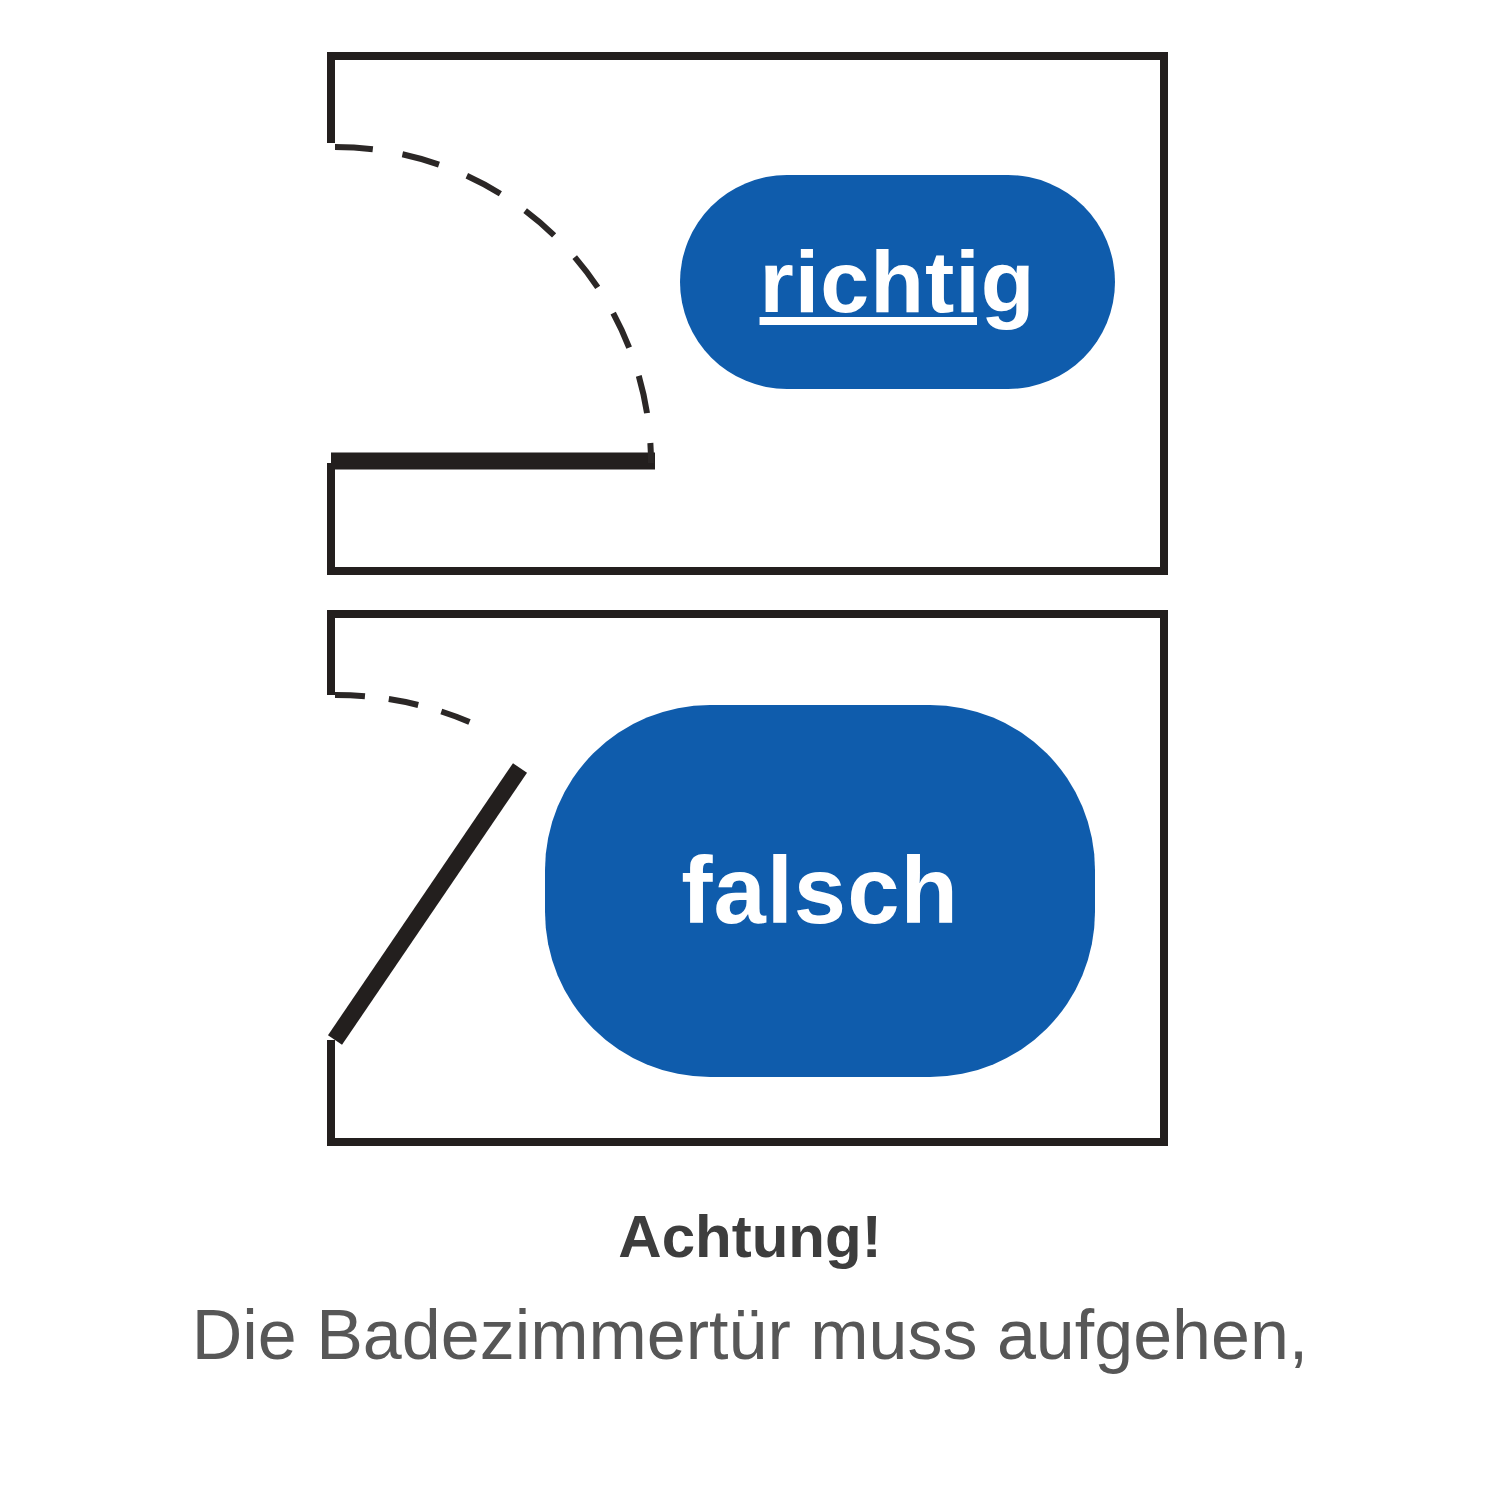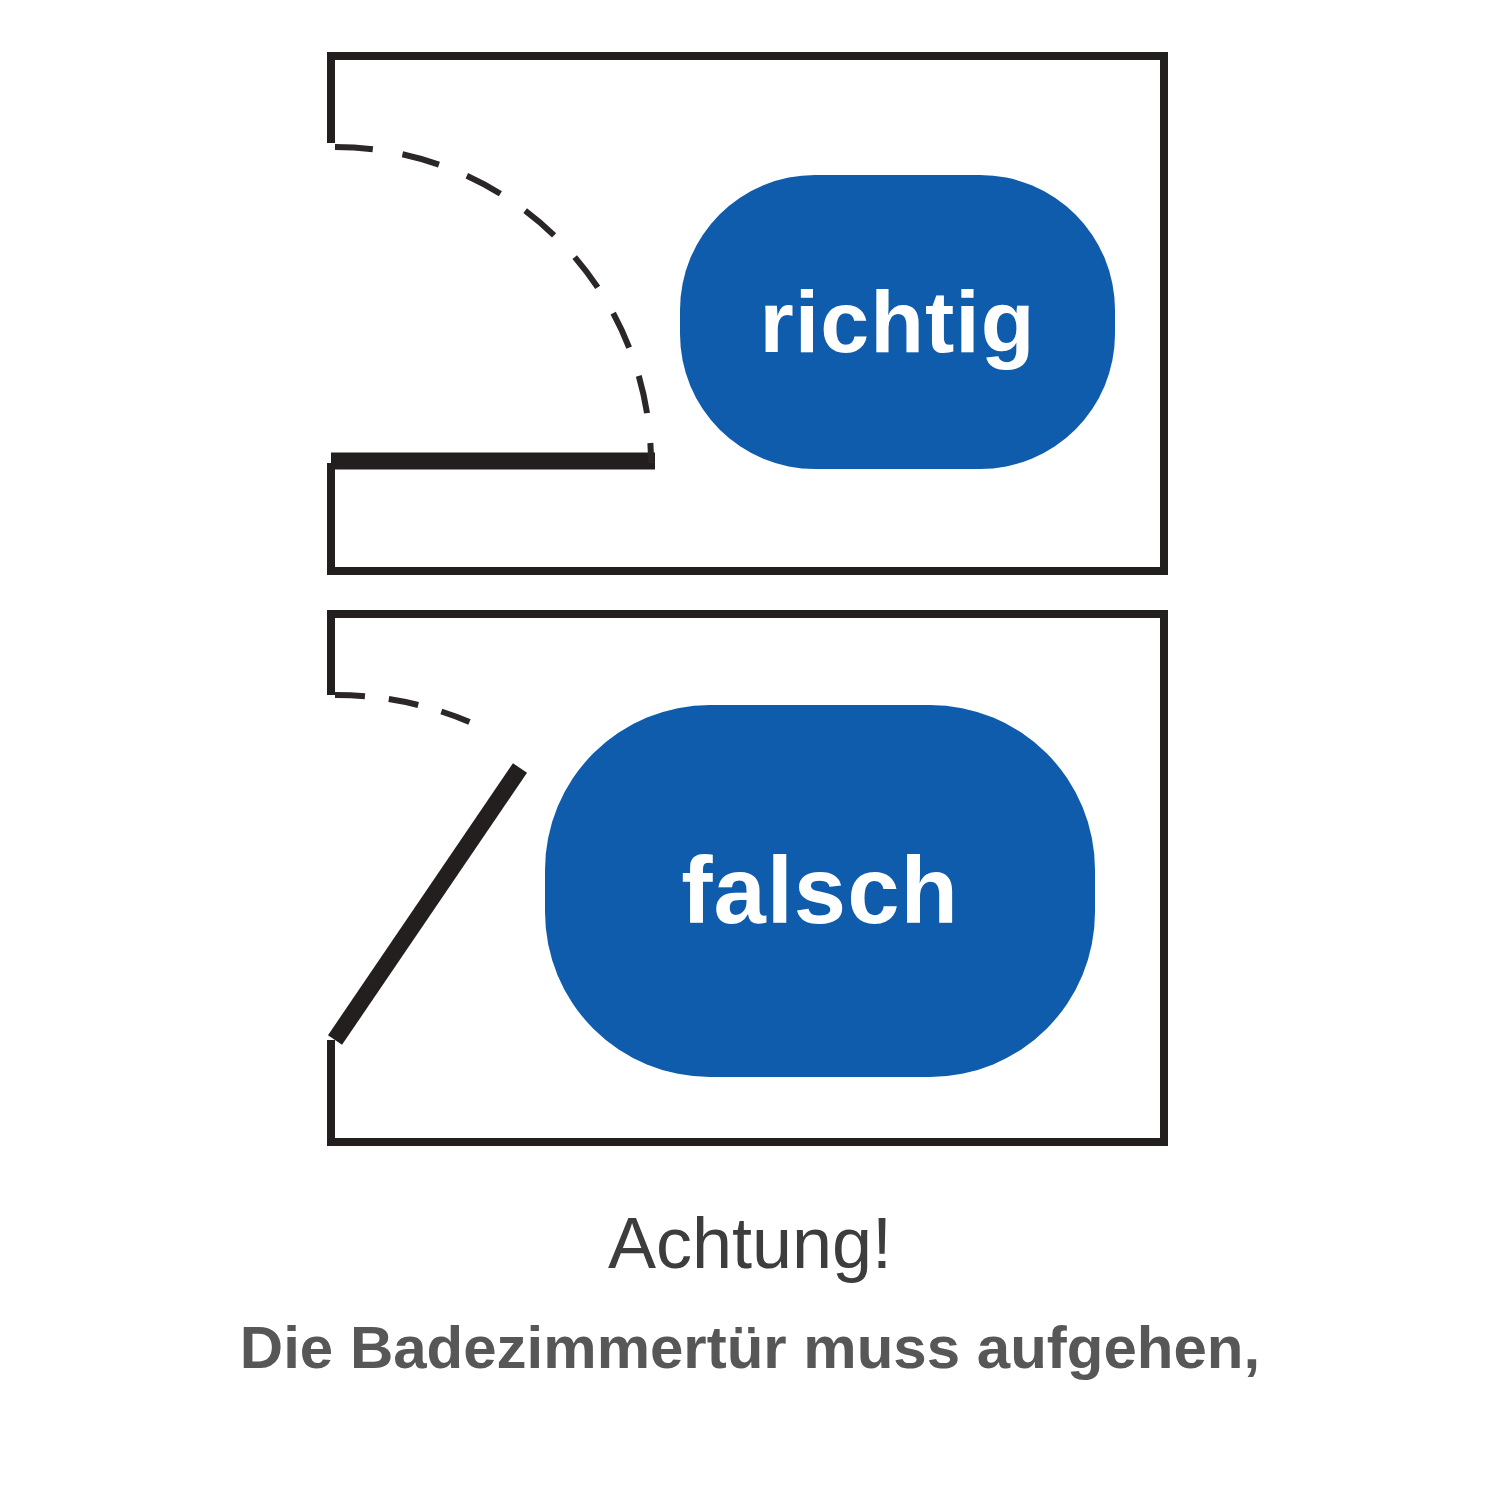--- a/index.html
+++ b/index.html
@@ -32,49 +32,49 @@
     background: #0f5cac;
     color: #ffffff;
     font-weight: bold;
     display: flex;
     align-items: center;
     justify-content: center;
     letter-spacing: 1px;
   }
   .pill-correct {
     left: 353px; top: 123px;
-    width: 435px; height: 294px;
+    width: 435px; height: 214px;
     border-radius: 135px;
     font-size: 88px;
+    text-decoration: underline;
   }
   .pill-wrong {
     left: 218px; top: 95px;
     width: 550px; height: 372px;
     border-radius: 165px;
     font-size: 94px;
   }
   .caption {
     position: absolute;
     left: 0; top: 1202px;
     width: 1500px;
     text-align: center;
     color: #575757;
   }
   .caption .title {
-    font-size: 72px;
-    font-weight: normal;
+    font-size: 60px;
+    font-weight: bold;
     color: #3d3d3d;
     margin: 0 0 18px 0;
   }
   .caption .line {
-    font-size: 60px;
+    font-size: 70px;
     line-height: 92px;
     white-space: nowrap;
     margin: 0;
-    font-weight: bold;
   }
 </style>
 </head>
 <body>
 
 <div class="canvas">
 
   <div class="panel panel-correct">
     <svg width="841" height="523" viewBox="0 0 841 523">
 

